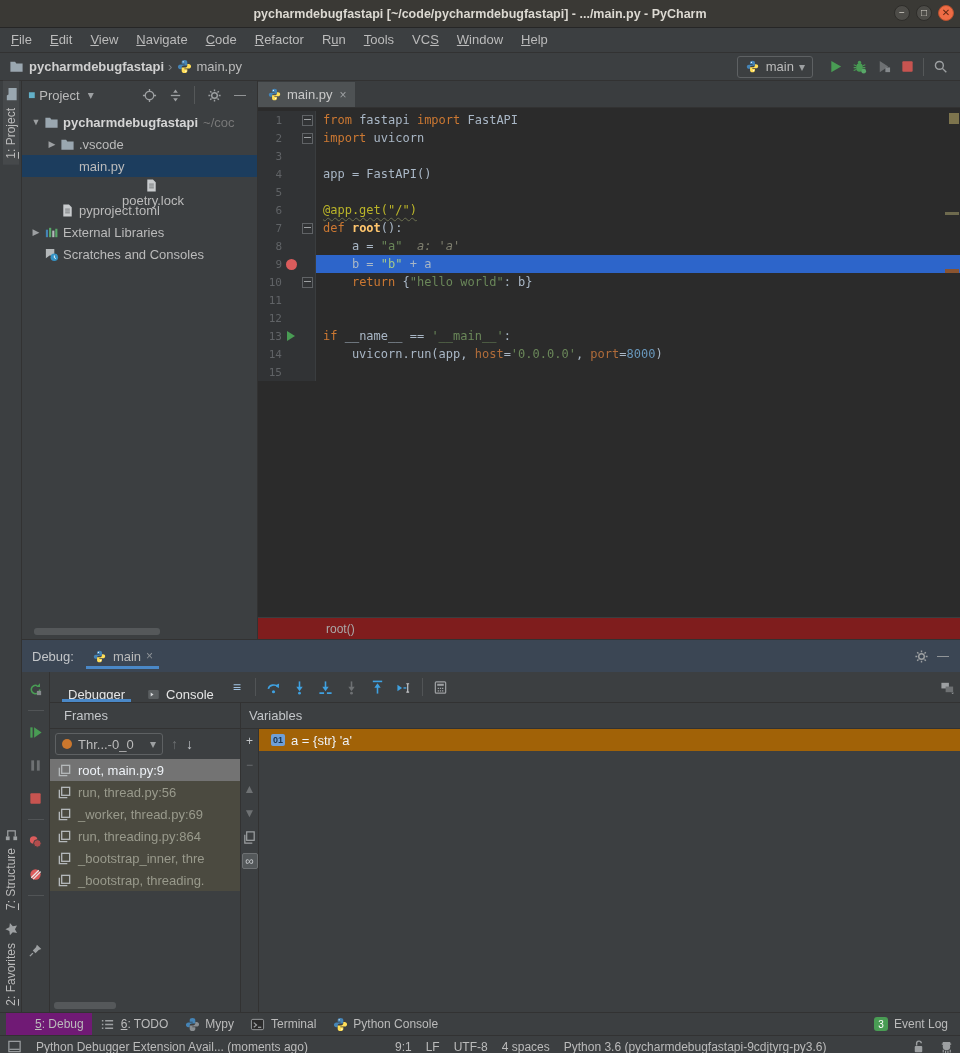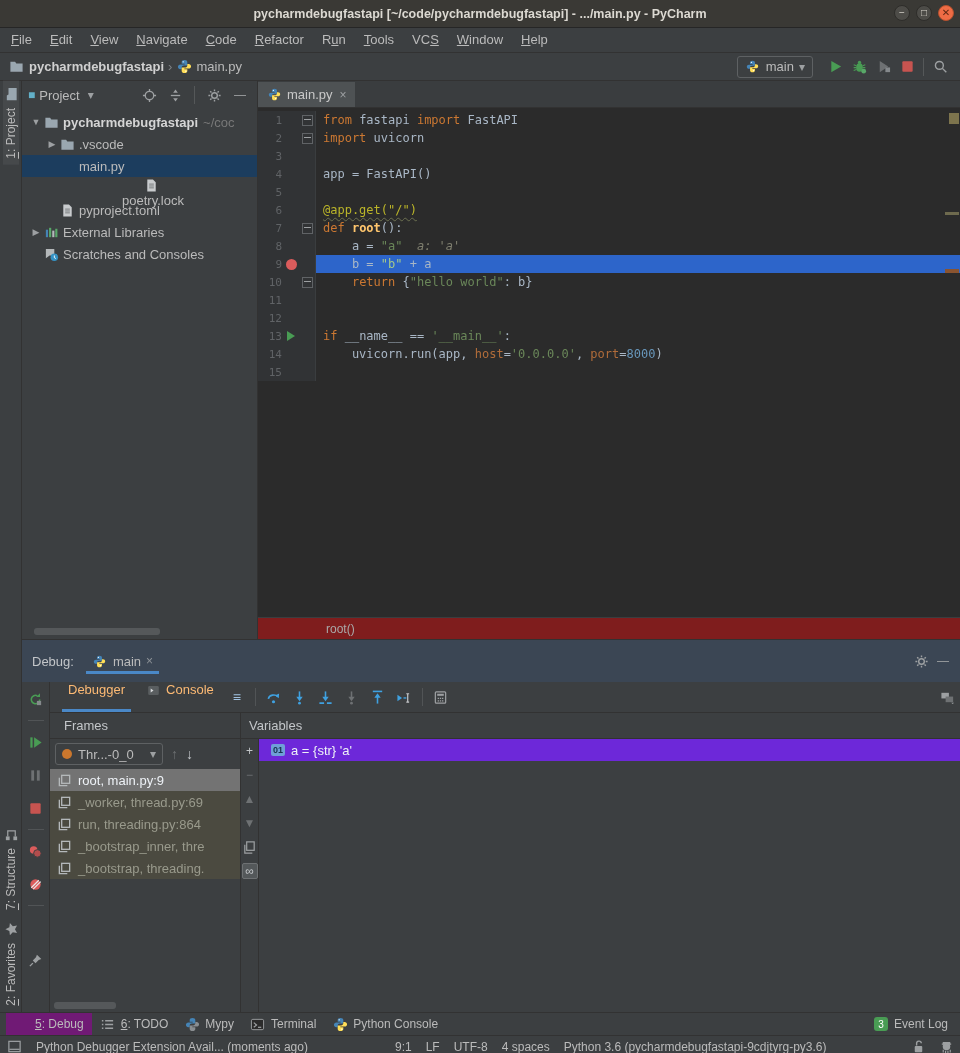--- a/index.html
+++ b/index.html
@@ -77,34 +77,34 @@
   .kw{color:#cc7832}.str{color:#6a8759}.num{color:#6897bb}.fn{color:#ffc66d;font-weight:bold}
   .pl{color:#a9b7c6}.par{color:#b06c3a}
   .deco{color:#bbb529;text-decoration:underline wavy #6b6f50 1px;text-underline-offset:3px}
   .hint{color:#808070;font-style:italic}
   .cline.hl .str{color:#a5c98a}
   .stripe-mark{position:absolute;right:1px;z-index:5}
   .ebreadcrumb{height:21px;background:#7f1d1d;border-top:1px solid #3a3d3f;display:flex;
                align-items:center;padding-left:68px;color:#a9a9a9;font-size:12px}
   
   .debug{height:372px;display:flex;flex-direction:column;border-top:1px solid #323232;background:#3c3f41}
-  .dheader{height:42px;background:#3b4654;display:flex;align-items:center;padding:0 6px;position:relative}
+  .dheader{height:32px;background:#3b4654;display:flex;align-items:center;padding:0 6px;position:relative}
   .dheader .dlabel{margin:0 10px 0 4px;color:#c3c6c9}
   .dsessiontab{display:flex;align-items:center;gap:5px;height:25px;padding:0 8px;position:relative}
   .dsessiontab .underline{position:absolute;left:2px;right:2px;bottom:0;height:3px;background:#4a88c7}
   .dsessiontab .x{color:#8d9297;font-size:12px}
   .dhspacer{flex:1}
   .dhbtn{width:22px;height:22px;display:flex;align-items:center;justify-content:center}
   .dbody{flex:1;display:flex;min-height:0}
   .dstrip{width:28px;border-right:1px solid #323232;display:flex;flex-direction:column;
           align-items:center;padding-top:5px;gap:9px;box-sizing:border-box}
   .dstrip .sep{width:16px;height:1px;background:#515456;margin:0}
   .dmain{flex:1;display:flex;flex-direction:column;min-width:0}
   .dtoolbar{height:30px;display:flex;align-items:center;border-bottom:1px solid #323232;padding-left:8px}
-  .dtab{height:30px;display:flex;align-items:flex-start;gap:5px;padding:0 10px;position:relative;color:#fdba74}
+  .dtab{height:30px;display:flex;align-items:flex-end;gap:5px;padding:0 10px;position:relative;color:#e5e5e5}
   .dtab.active::after{content:"";position:absolute;left:4px;right:4px;bottom:0;height:3px;background:#4a88c7}
   .toolbtn{width:26px;height:24px;display:flex;align-items:center;justify-content:center}
   .tsep{width:1px;height:18px;background:#515456;margin:0 5px}
   .dtoolspacer{flex:1}
   .dcontent{flex:1;display:flex;min-height:0;position:relative}
   .framescol{width:190px;border-right:1px solid #323232;display:flex;flex-direction:column;position:relative}
   .panehdr{height:25px;display:flex;align-items:center;padding-left:14px;border-bottom:1px solid #323232;
            color:#c3c6c9}
   .threadrow{height:30px;display:flex;align-items:center;padding-left:5px;gap:8px}
   .threadcombo{display:flex;align-items:center;gap:6px;border:1px solid #5e6163;border-radius:3px;
@@ -118,21 +118,21 @@
   .midstrip{width:18px;border-right:1px solid #323232;display:flex;flex-direction:column;
             align-items:center;padding-top:4px;gap:8px;box-sizing:border-box}
   .midbtn{width:16px;height:16px;display:flex;align-items:center;justify-content:center;
           font-size:12px;color:#c3c6c9}
   .midbtn.dim{color:#6e7173}
   .midbtn.boxed{background:#54585a;border:1px solid #6e7173;border-radius:2px;box-sizing:border-box}
   .varscol{flex:1;display:flex;flex-direction:column;min-width:0}
   .varbody{flex:1;display:flex;min-height:0}
   .varlist{flex:1;position:relative}
   .vrow{height:22px;display:flex;align-items:center;gap:6px;padding-left:12px;color:#eef2f7}
-  .vrow.selected{background:#6d28d9}
+  .vrow.selected{background:#a16207}
   .vbadge{background:#6f9fd8;color:#16324e;font-size:9px;font-weight:bold;border-radius:2px;
           padding:1px 2px;line-height:10px}
   
   .toolbar-bottom{height:22px;background:#3c3f41;border-top:1px solid #323232;display:flex;
                   align-items:center;padding:0 6px;font-size:12px}
   .twbtn{height:22px;display:flex;align-items:center;gap:5px;padding:0 8px;color:#bbbbbb}
   .twbtn.active{background:#701a75}
   .eventlog{margin-left:auto;display:flex;align-items:center;gap:6px;padding-right:6px}
   .badge{min-width:14px;height:14px;border-radius:3px;background:#499c54;color:#fff;font-size:10px;
          display:flex;align-items:center;justify-content:center;padding:0 2px;box-sizing:border-box}
@@ -773,20 +773,29 @@
                     </span>
                     <span>root, main.py:9</span>
                   </div>
                   <div class="frow lib">
                     <span class="icn">
                       <svg viewBox="0 0 16 16">
                         <rect x="5" y="2.5" width="8.5" height="8.5" fill="none" stroke="#b4b8ba" stroke-width="1.4"></rect>
                         <path d="M2.5 5v8.5H11" fill="none" stroke="#b4b8ba" stroke-width="1.4"></path>
                       </svg>
                     </span>
+                    <span>run, thread.py:56</span>
+                  </div>
+                  <div class="frow lib">
+                    <span class="icn">
+                      <svg viewBox="0 0 16 16">
+                        <rect x="5" y="2.5" width="8.5" height="8.5" fill="none" stroke="#b4b8ba" stroke-width="1.4"></rect>
+                        <path d="M2.5 5v8.5H11" fill="none" stroke="#b4b8ba" stroke-width="1.4"></path>
+                      </svg>
+                    </span>
                     <span>_worker, thread.py:69</span>
                   </div>
                   <div class="frow lib">
                     <span class="icn">
                       <svg viewBox="0 0 16 16">
                         <rect x="5" y="2.5" width="8.5" height="8.5" fill="none" stroke="#b4b8ba" stroke-width="1.4"></rect>
                         <path d="M2.5 5v8.5H11" fill="none" stroke="#b4b8ba" stroke-width="1.4"></path>
                       </svg>
                     </span>
                     <span>run, threading.py:864</span>

